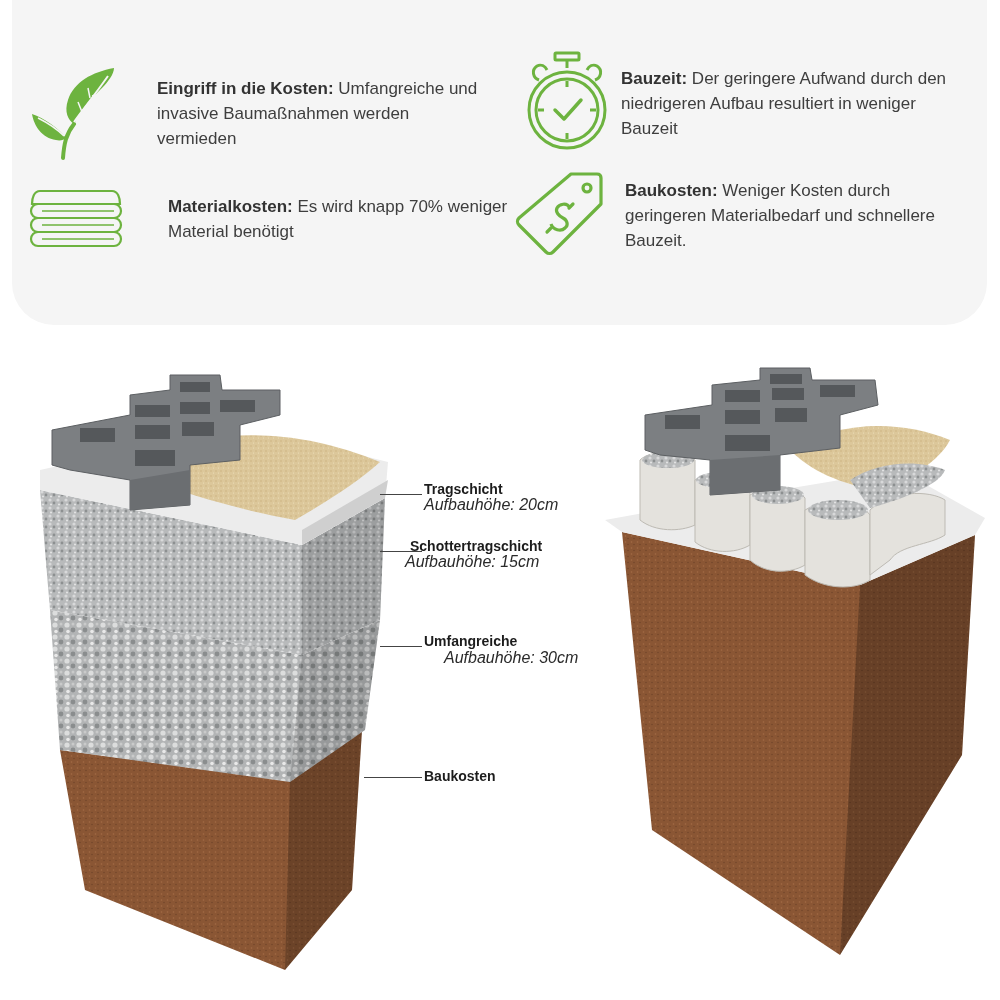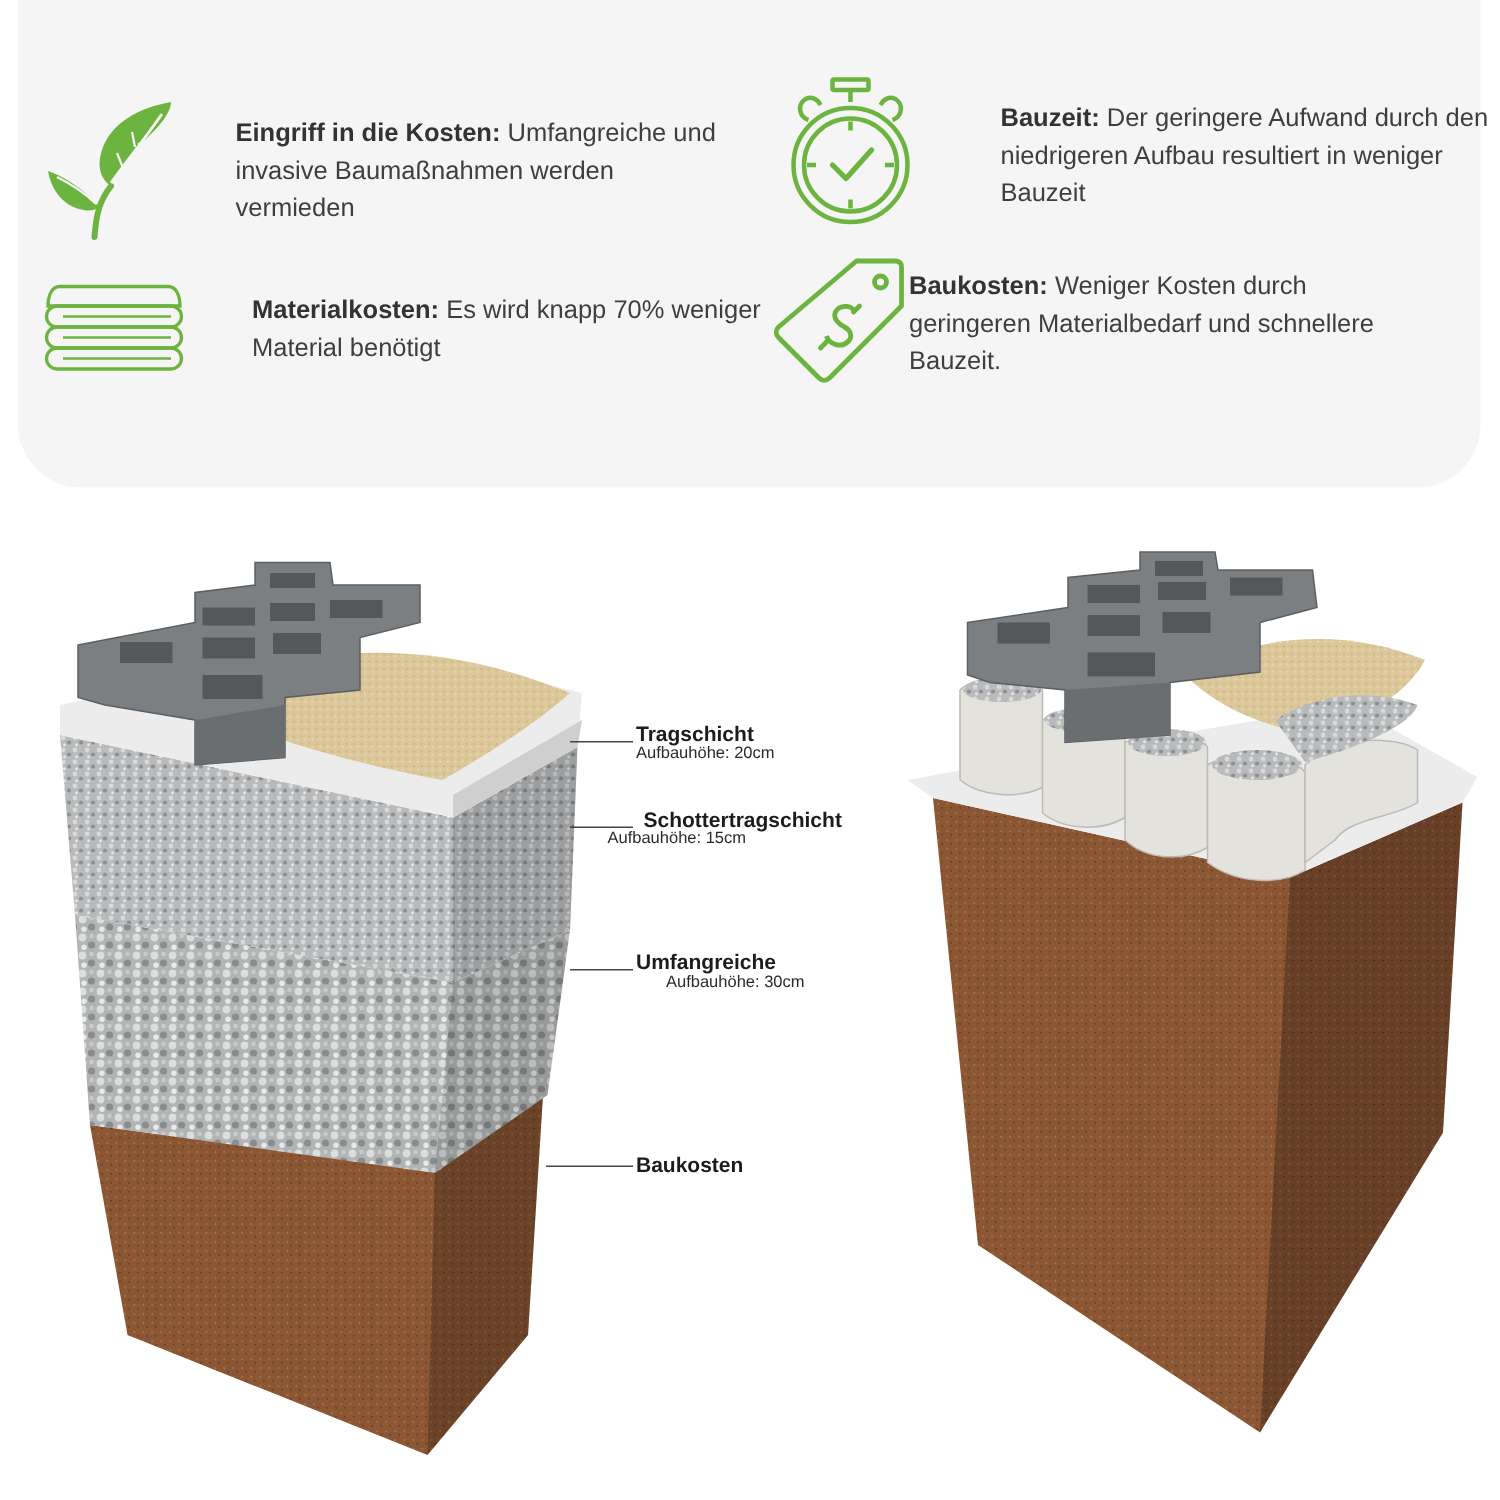--- a/index.html
+++ b/index.html
@@ -7,21 +7,21 @@
          font-family:"Liberation Sans", "DejaVu Sans", sans-serif; color:#3b3b3b; }
   .card { position:absolute; left:12px; top:-20px; width:975px; height:345px;
           background:#f5f5f5; border-radius:0 0 42px 42px; }
   .feat { position:absolute; }
   .feat-text { position:absolute; font-size:17px; line-height:25px; color:#3e3e3e; }
   .feat-text b { color:#333; font-weight:700; }
   .icon { position:absolute; }
   .callout { position:absolute; }
   .callout .line { position:absolute; height:1.3px; background:#444; }
   .callout .title { position:absolute; font-size:14px; font-weight:700; color:#1c1c1c; white-space:nowrap;text-align:center; }
-  .callout .sub { position:absolute; font-size:11px; color:#2a2a2a; white-space:nowrap; }
+  .callout .sub { position:absolute; font-size:16px; color:#2a2a2a; white-space:nowrap;font-style:italic; }
   .block { position:absolute; }
 </style>
 </head>
 <body>
 
 <div class="card"></div>
 
 <div class="feat">
   <svg class="icon" style="left:30px;top:66px" width="90" height="94" viewBox="0 0 90 94">
     <path d="M33 92 C34 78 36 68 44 58" stroke="#6db33f" stroke-width="4" fill="none" stroke-linecap="round"></path>
@@ -57,35 +57,35 @@
       <rect x="30" y="3" width="24" height="7" rx="1"></rect>
       <path d="M42 10 V18"></path>
       <path d="M14 30 C8 28 6 20 12 16 C16 14 20 16 22 20"></path>
       <path d="M70 30 C76 28 78 20 72 16 C68 14 64 16 62 20"></path>
       <circle cx="42" cy="60" r="38"></circle>
       <circle cx="42" cy="60" r="31"></circle>
       <path d="M42 31 V37 M42 83 V89 M13 60 H19 M65 60 H71"></path>
       <path d="M30 60 L39 69 L56 50" stroke-width="3.5" stroke-linecap="round" stroke-linejoin="round"></path>
     </g>
   </svg>
-  <div class="feat-text" style="left:667px;top:66px;width:330px">
+  <div class="feat-text" style="left:621px;top:66px;width:330px">
     <b>Bauzeit:</b><span> Der geringere Aufwand durch den niedrigeren Aufbau resultiert in weniger Bauzeit</span>
   </div>
 </div>
 
 <div class="feat">
   <svg class="icon" style="left:515px;top:170px" width="90" height="90" viewBox="0 0 90 90">
     <g fill="none" stroke="#6db33f" stroke-width="3.2" stroke-linejoin="round">
       <path d="M56 4 H82 C85 4 86 6 86 8 V34 L38 82 C36 84 33 84 31 82 L4 55 C2 53 2 50 4 48 Z"></path>
       <circle cx="72" cy="18" r="4"></circle>
       <path d="M55 38 C52 32 44 34 42 38 C40 42 44 46 48 48 C52 50 54 55 50 58 C46 62 38 60 36 54"></path>
       <path d="M58 34 L54 38 M36 58 L32 62" stroke-linecap="round"></path>
     </g>
   </svg>
-  <div class="feat-text" style="left:606px;top:178px;width:330px">
+  <div class="feat-text" style="left:625px;top:178px;width:330px">
     <b>Baukosten:</b><span> Weniger Kosten durch geringeren Materialbedarf und schnellere Bauzeit.</span>
   </div>
 </div>
 
 <svg class="block" style="left:40px;top:370px" width="360" height="610" viewBox="0 0 360 610">
   <defs>
     <pattern id="gravel" width="8" height="8" patternUnits="userSpaceOnUse">
       <rect width="8" height="8" fill="#b8babb"></rect>
       <circle cx="2" cy="2" r="1.6" fill="#d8d9da"></circle>
       <circle cx="6" cy="5" r="1.4" fill="#8d9091"></circle>
@@ -180,21 +180,21 @@
   <path d="M110 100 L110 135 L180 130 L180 95 Z" fill="#6b6e71"></path>
 </svg>
 
 <div class="callout">
   <div class="line" style="left:380px;top:494px;width:42px"></div>
   <div class="title" style="left:424px;top:481px">Tragschicht</div>
   <div class="sub" style="left:424px;top:496px">Aufbauhöhe: 20cm</div>
 </div>
 <div class="callout">
   <div class="line" style="left:380px;top:551px;width:42px"></div>
-  <div class="title" style="left:429px;top:538px">Schottertragschicht</div>
+  <div class="title" style="left:410px;top:538px">Schottertragschicht</div>
   <div class="sub" style="left:405px;top:553px">Aufbauhöhe: 15cm</div>
 </div>
 <div class="callout">
   <div class="line" style="left:380px;top:646px;width:42px"></div>
   <div class="title" style="left:424px;top:633px">Umfangreiche</div>
   <div class="sub" style="left:444px;top:649px">Aufbauhöhe: 30cm</div>
 </div>
 <div class="callout">
   <div class="line" style="left:364px;top:777px;width:58px"></div>
   <div class="title" style="left:424px;top:768px">Baukosten</div>

